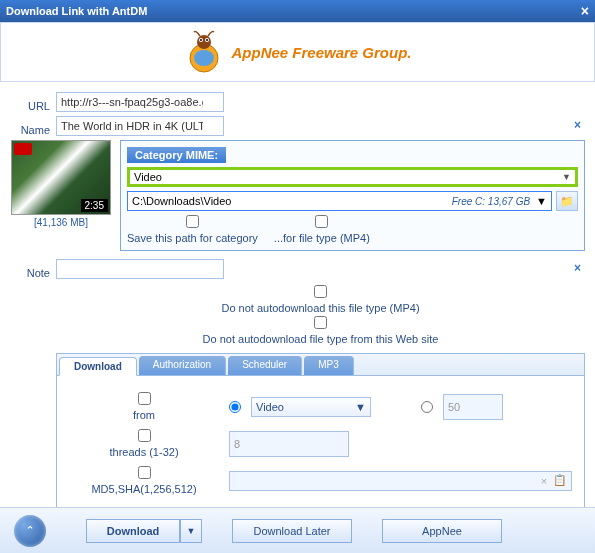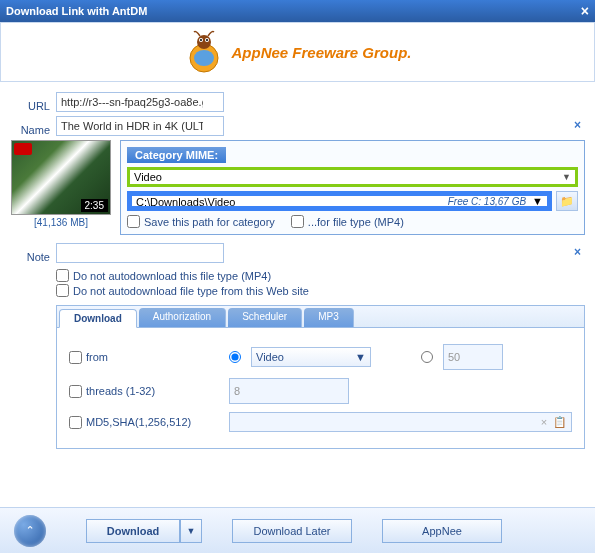--- a/index.html
+++ b/index.html
@@ -26,25 +26,25 @@
 .thumb { width: 100px; height: 75px; border: 1px solid #999; background: linear-gradient(135deg, #2d5a2d 0%, #4a7a3a 30%, #ffffff 45%, #2d5a2d 60%, #1a3a1a 100%); position: relative; }
 .thumb-overlay { position: absolute; bottom: 2px; right: 2px; background: #000; color: #fff; padding: 1px 4px; font-size: 10px; }
 .yt-badge { position: absolute; top: 2px; left: 2px; width: 18px; height: 12px; background: #cc0000; border-radius: 2px; }
 .thumb-size { font-size: 10px; color: #2a5ca3; }
 
 .category-box { flex: 1; border: 1px solid #7ea8de; padding: 6px; background: #f9fcff; }
 .category-title { display: inline-block; background: linear-gradient(to bottom, #6a9de0, #3a7bd5); color: #fff; padding: 2px 8px; font-weight: bold; margin-bottom: 4px; }
 .drop { width: 100%; height: 20px; border: 3px solid #84cc16; background: #fff; padding: 0 4px; display: flex; align-items: center; justify-content: space-between; margin-bottom: 4px; cursor: pointer; }
 .drop .arrow { font-size: 9px; color: #555; }
 .path-row { display: flex; align-items: center; gap: 4px; margin-bottom: 4px; }
-.path-box { flex: 1; height: 20px; border: 5px solid #3b82f6; background: #fff; padding: 0 4px; display: flex; justify-content: space-between; cursor: pointer; }
+.path-box { flex: 1; height: 20px; border: 1px solid #3b82f6; background: #fff; padding: 0 4px; display: flex; align-items: center; justify-content: space-between; cursor: pointer; }
 .free-space { color: #2a5ca3; font-style: italic; font-size: 10px; }
 .browse-btn { width: 22px; height: 20px; border: 1px solid #a8c3e7; background: linear-gradient(to bottom, #f0f6ff, #d0e0f5); display: flex; align-items: center; justify-content: center; cursor: pointer; }
 .chk-row { display: flex; gap: 16px; align-items: center; }
-.chk { display: flex; align-items: center; gap: 4px; color: #2a4e8a; }
+.chk { display: flex; align-items: center; gap: 4px; color: #2a4e8a; flex-direction: column; }
 .chk input { width: 13px; height: 13px; }
 
 .note-row { margin: 8px 0 4px 0; }
 
 .auto-chks { margin-left: 46px; margin-top: 6px; display: flex; flex-direction: column; gap: 2px; }
 
 .tabs { margin: 8px 0 0 46px; border: 1px solid #9cbce5; background: #fff; }
 .tab-headers { display: flex; background: linear-gradient(to bottom, #f0f6ff, #e0ecfa); height: 22px; border-bottom: 1px solid #9cbce5; }
 .tab-h { padding: 3px 14px; color: #fff; background: linear-gradient(to bottom, #8ab0e0, #6a9de0); border-right: 1px solid #9cbce5; cursor: pointer; border-top-left-radius: 4px; border-top-right-radius: 4px; margin-top: 2px; margin-left: 2px; font-size: 10px; }
 .tab-h.active { background: #fff; color: #2a4e8a; font-weight: bold; border: 1px solid #9cbce5; border-bottom: 1px solid #fff; position: relative; top: 1px; }

